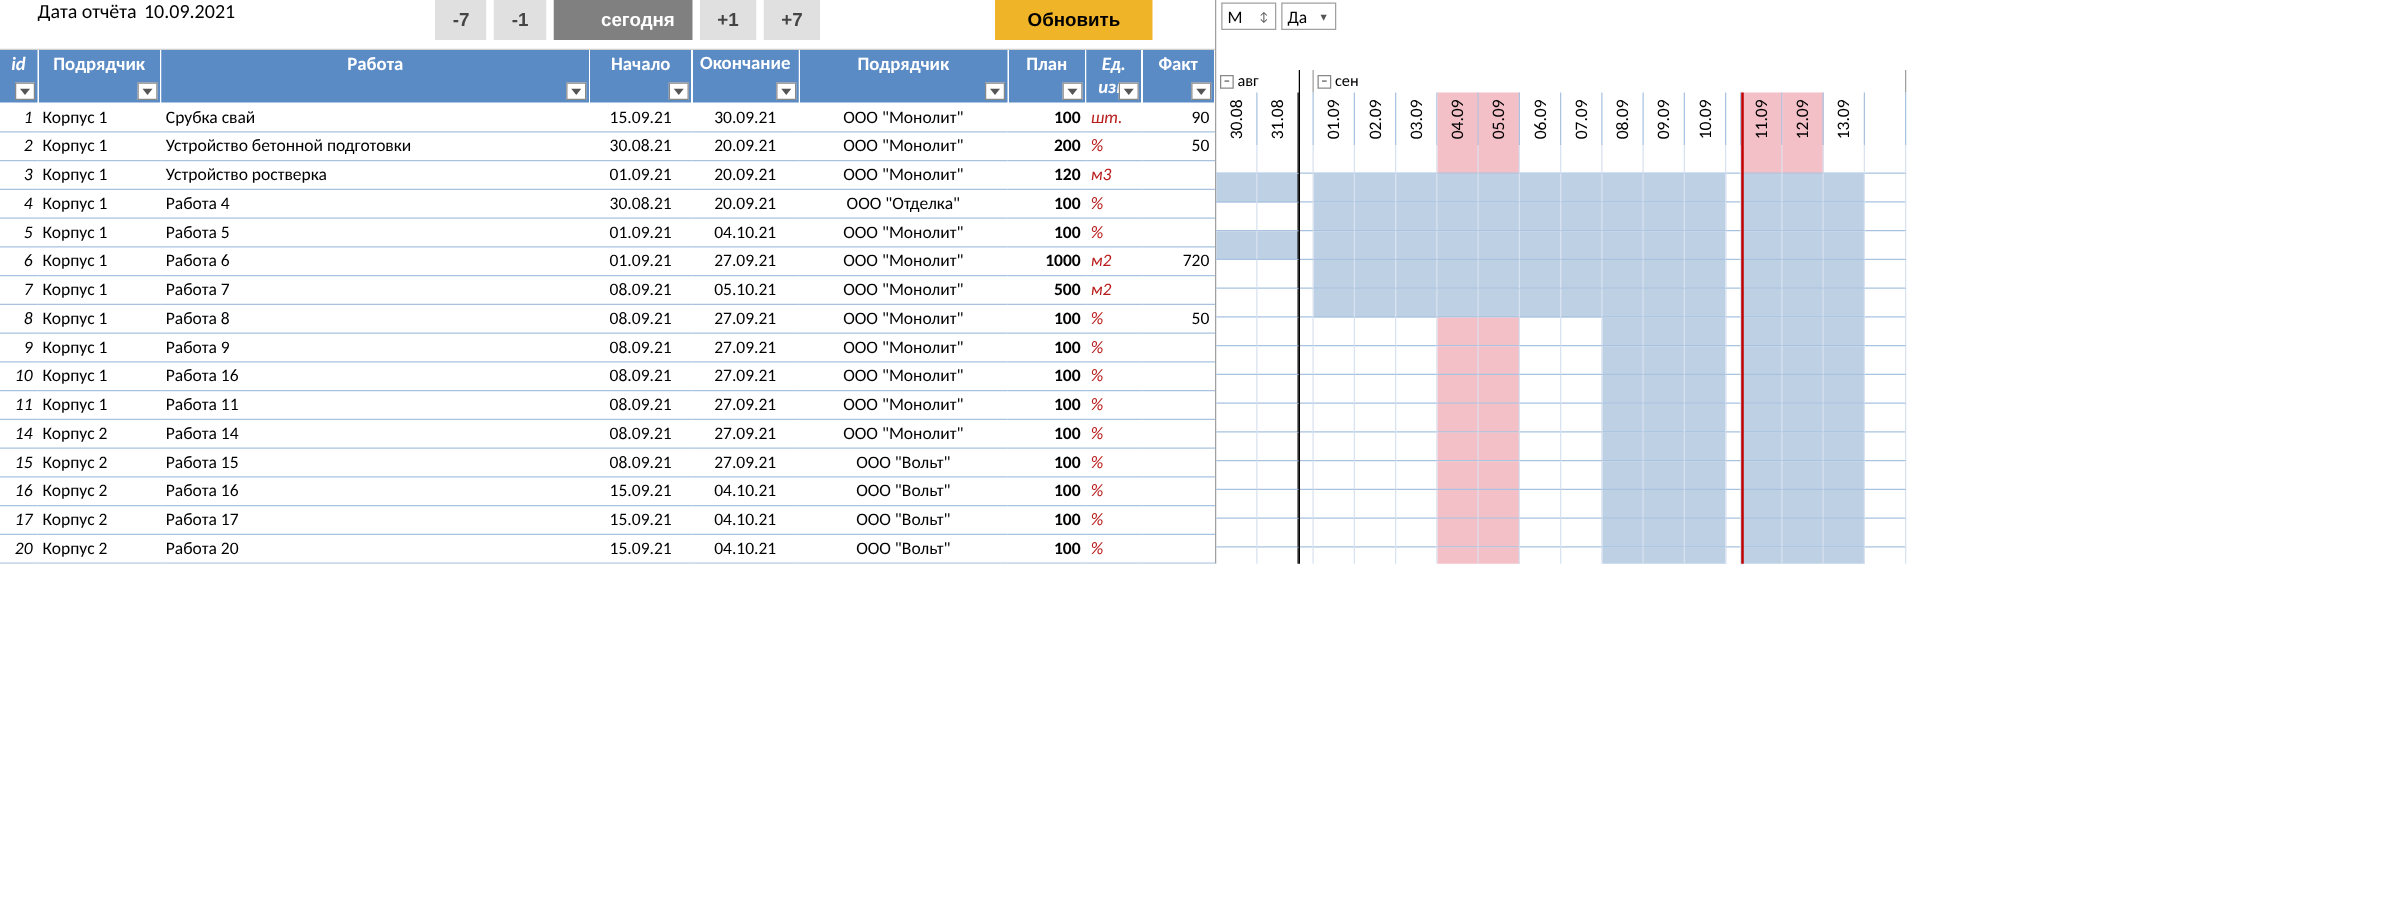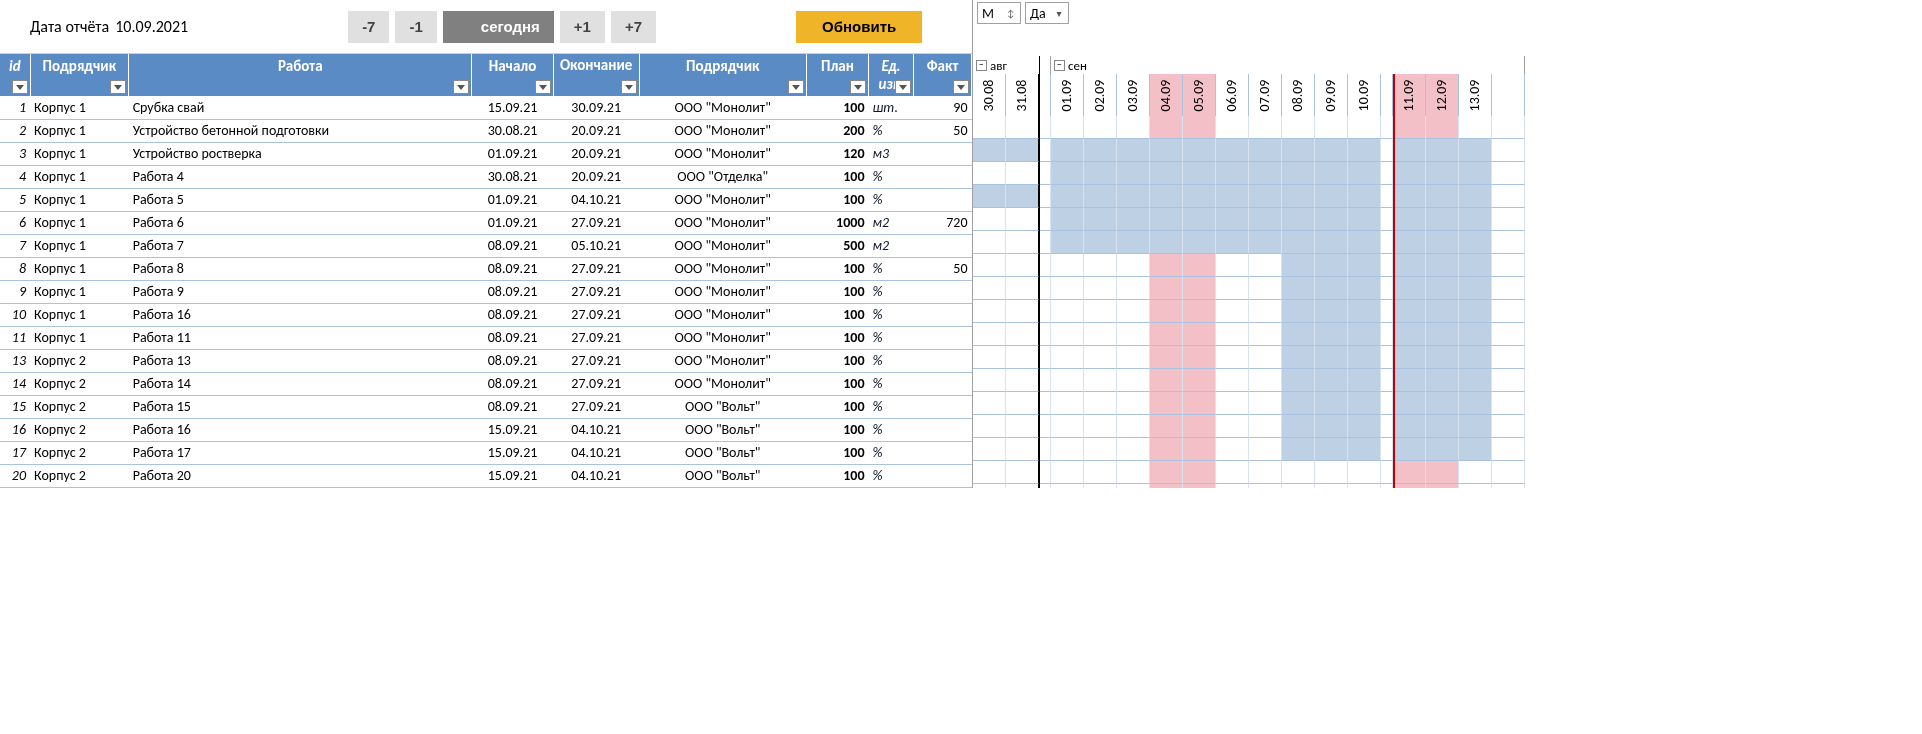--- a/index.html
+++ b/index.html
@@ -10,22 +10,22 @@
     color: #000;
     width: 1922px;
   }
   .main { display: flex; }
   .left-pane { width: 972px; }
   .right-pane { flex: 1; border-left: 1px solid #a0a0a0; }
 
   
   .toolbar {
     display: flex;
-    align-items: center;
-    height: 54px;
+    align-items: flex-start;
+    height: 40px;
     padding: 0 0 0 30px;
     border-bottom: 1px solid #d0d0d0;
   }
   .toolbar .report-label { font-size: 16px; }
   .toolbar .report-date { font-size: 16px; margin-left: 6px; }
   .btn-group { display: flex; gap: 6px; margin-left: 160px; }
   .btn {
     height: 32px;
     padding: 0 14px;
     background: #e0e0e0;
@@ -115,21 +115,21 @@
     font-size: 14px;
     white-space: nowrap;
   }
   .col-id { width: 28px; text-align: right; font-style: italic; }
   .col-zakh { width: 92px; }
   .col-work { width: 320px; }
   .col-start { width: 76px; text-align: center; }
   .col-end { width: 80px; text-align: center; }
   .col-contr { width: 156px; text-align: center; }
   .col-plan { width: 58px; text-align: right; font-weight: bold; }
-  .col-unit { width: 42px; font-style: italic; color: #0f172a; }
+  .col-unit { width: 42px; font-style: italic; color: #b91c1c; }
   .col-fact { width: 54px; text-align: right; }
   th.col-end { line-height: 1.1; }
 
   
   .right-pane { position: relative; }
   .date-header {
     position: absolute;
     top: 74px;
     display: flex;
     height: 42px;
@@ -328,31 +328,20 @@
             <td class="col-zakh">Корпус 1</td>
             <td class="col-work">Работа 11</td>
             <td class="col-start">08.09.21</td>
             <td class="col-end">27.09.21</td>
             <td class="col-contr">ООО "Монолит"</td>
             <td class="col-plan">100</td>
             <td class="col-unit">%</td>
             <td class="col-fact"></td>
           </tr>
           <tr>
-            <td class="col-id">13</td>
-            <td class="col-zakh">Корпус 2</td>
-            <td class="col-work">Работа 13</td>
-            <td class="col-start">08.09.21</td>
-            <td class="col-end">27.09.21</td>
-            <td class="col-contr">ООО "Монолит"</td>
-            <td class="col-plan">100</td>
-            <td class="col-unit">%</td>
-            <td class="col-fact"></td>
-          </tr>
-          <tr>
             <td class="col-id">14</td>
             <td class="col-zakh">Корпус 2</td>
             <td class="col-work">Работа 14</td>
             <td class="col-start">08.09.21</td>
             <td class="col-end">27.09.21</td>
             <td class="col-contr">ООО "Монолит"</td>
             <td class="col-plan">100</td>
             <td class="col-unit">%</td>
             <td class="col-fact"></td>
           </tr>

